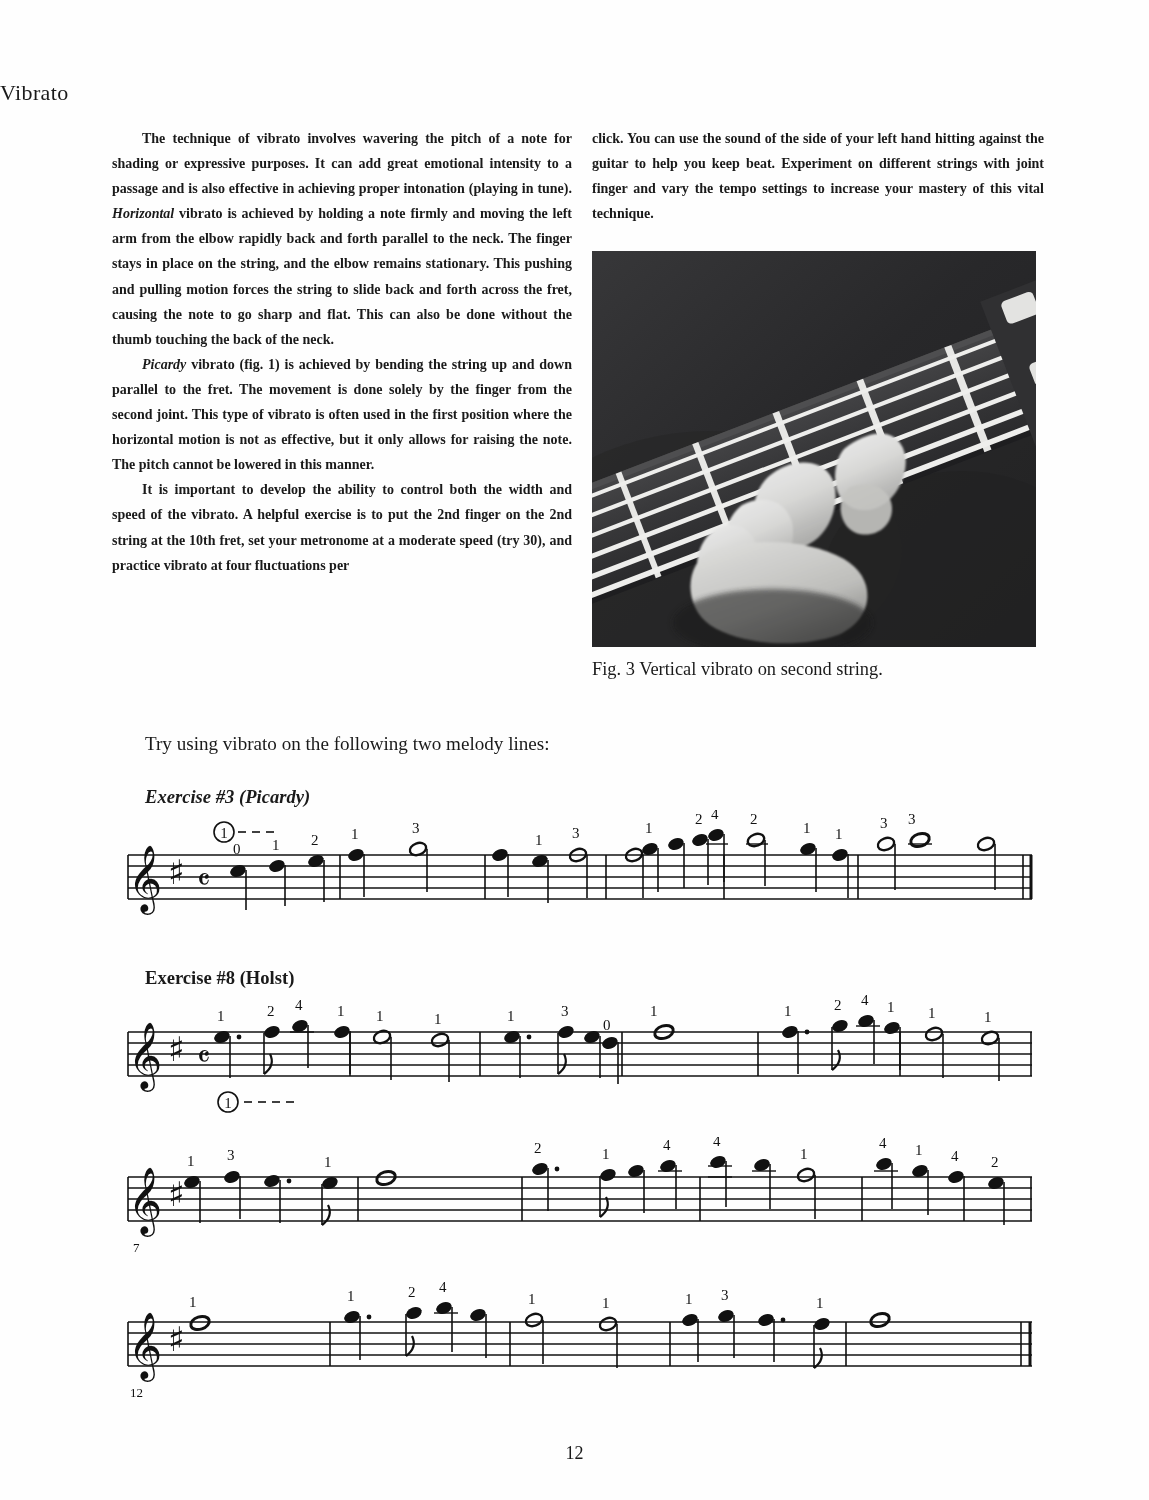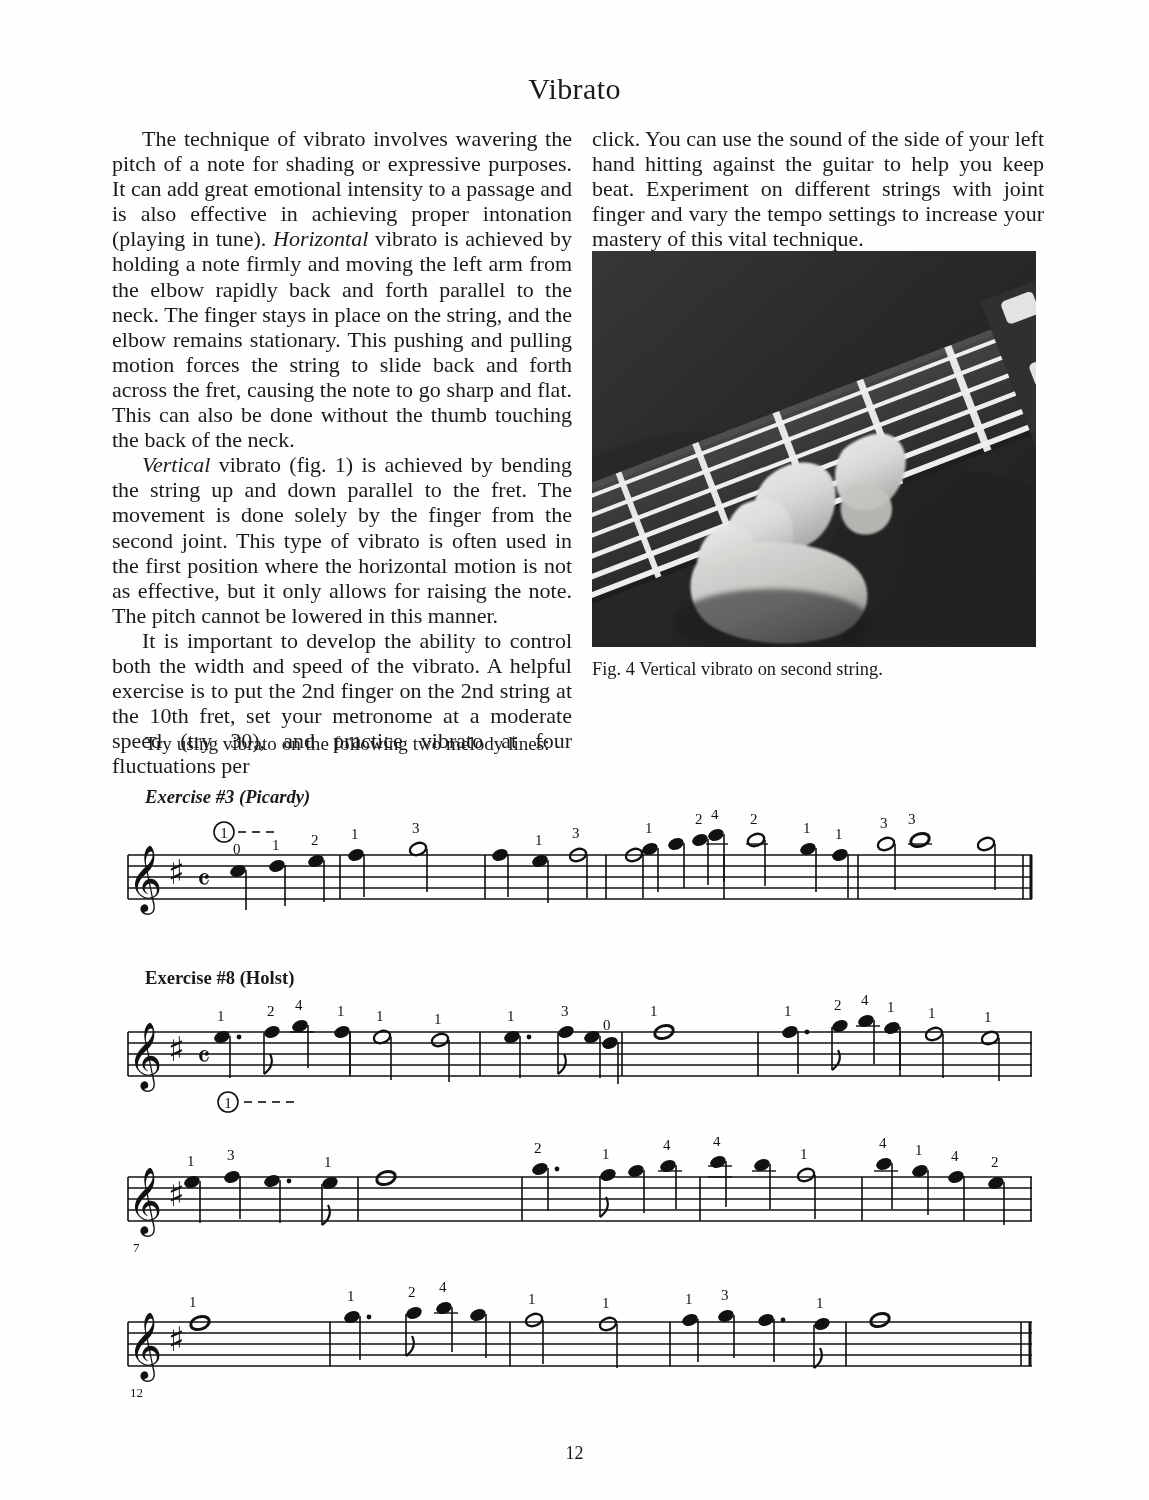--- a/index.html
+++ b/index.html
@@ -16,38 +16,38 @@
     position: relative;
     width: 1149px;
     height: 1500px;
     background: #fefefe;
     overflow: hidden;
   }
 
   
   #page-title {
     position: absolute;
-    top: 72px;
+    top: 80px;
     left: 0;
     width: 1149px;
-    text-align: center;
-    font-size: 30px;
+    font-size: 22px;
     letter-spacing: 0.4px;
     font-weight: 400;
   }
 
   
   .col {
     position: absolute;
     top: 126px;
-    font-size: 22px;
+    font-size: 14px;
     line-height: 25.1px;
     text-align: justify;
     text-justify: inter-word;
     hyphens: none;
+    font-weight: bold;
   }
   #col-left  { left: 112px; width: 460px; }
   #col-right { left: 592px; width: 452px; }
 
   .col p { margin: 0; text-indent: 30px; }
   .col p.flush { text-indent: 0; }
   .col em { font-style: italic; }
 
   
   #figure {
@@ -120,21 +120,21 @@
 </style>
 </head>
 <body>
 
 <div id="page">
 
   <div id="page-title">Vibrato</div>
 
   <div id="col-left" class="col">
     <p><span>The technique of vibrato involves wavering the pitch of a note for shading or expressive purposes. It can add great emotional intensity to a passage and is also effective in achieving proper intonation (playing in tune). </span><em>Horizontal</em><span> vibrato is achieved by holding a note firmly and moving the left arm from the elbow rapidly back and forth parallel to the neck. The finger stays in place on the string, and the elbow remains stationary. This pushing and pulling motion forces the string to slide back and forth across the fret, causing the note to go sharp and flat. This can also be done without the thumb touching the back of the neck.</span></p>
-    <p><em>Vertical</em><span> vibrato (fig. 1) is achieved by bending the string up and down parallel to the fret. The movement is done solely by the finger from the second joint. This type of vibrato is often used in the first position where the horizontal motion is not as effective, but it only allows for raising the note. The pitch cannot be lowered in this manner.</span></p>
+    <p><em>Picardy</em><span> vibrato (fig. 1) is achieved by bending the string up and down parallel to the fret. The movement is done solely by the finger from the second joint. This type of vibrato is often used in the first position where the horizontal motion is not as effective, but it only allows for raising the note. The pitch cannot be lowered in this manner.</span></p>
     <p>It is important to develop the ability to control both the width and speed of the vibrato. A helpful exercise is to put the 2nd finger on the 2nd string at the 10th fret, set your metronome at a moderate speed (try 30), and practice vibrato at four fluctuations per</p>
   </div>
 
   <div id="col-right" class="col">
     <p class="flush">click. You can use the sound of the side of your left hand hitting against the guitar to help you keep beat. Experiment on different strings with joint finger and vary the tempo settings to increase your mastery of this vital technique.</p>
   </div>
 
   <div id="figure">
     <div id="figure-photo">
       <svg width="444" height="396" viewBox="0 0 444 396">
@@ -217,21 +217,21 @@
           <path d="M118 300 C160 286 216 288 252 308 C286 328 282 368 246 384 C206 398 148 394 118 374 C92 356 92 314 118 300 Z" fill="url(#handGrad)"></path>
 
           <path d="M258 236 C282 228 300 240 300 258 C300 276 282 288 264 282 C248 276 242 250 258 236 Z" fill="#cfcfcc" opacity="0.9"></path>
         </g>
 
         <ellipse cx="180" cy="372" rx="100" ry="34" fill="#1c1c1e" opacity="0.55" filter="url(#softer)"></ellipse>
 
         <rect x="0" y="0" width="444" height="396" fill="#000" opacity="0.05"></rect>
       </svg>
     </div>
-    <div id="figure-caption">Fig. 4 Vertical vibrato on second string.</div>
+    <div id="figure-caption">Fig. 3 Vertical vibrato on second string.</div>
   </div>
 
   <div id="lead-in">Try using vibrato on the following two melody lines:</div>
   <div id="ex3-title" class="exercise-title">Exercise #3 (Picardy)</div>
   <div id="ex4-title" class="exercise-title">Exercise #8 (Holst)</div>
 
   <div class="system" id="sys1">
     <svg class="staff" width="1149" height="150" viewBox="0 0 1149 150">
       <g stroke="#111" stroke-width="1.3">
         <line x1="128" y1="45" x2="1032" y2="45"></line>

